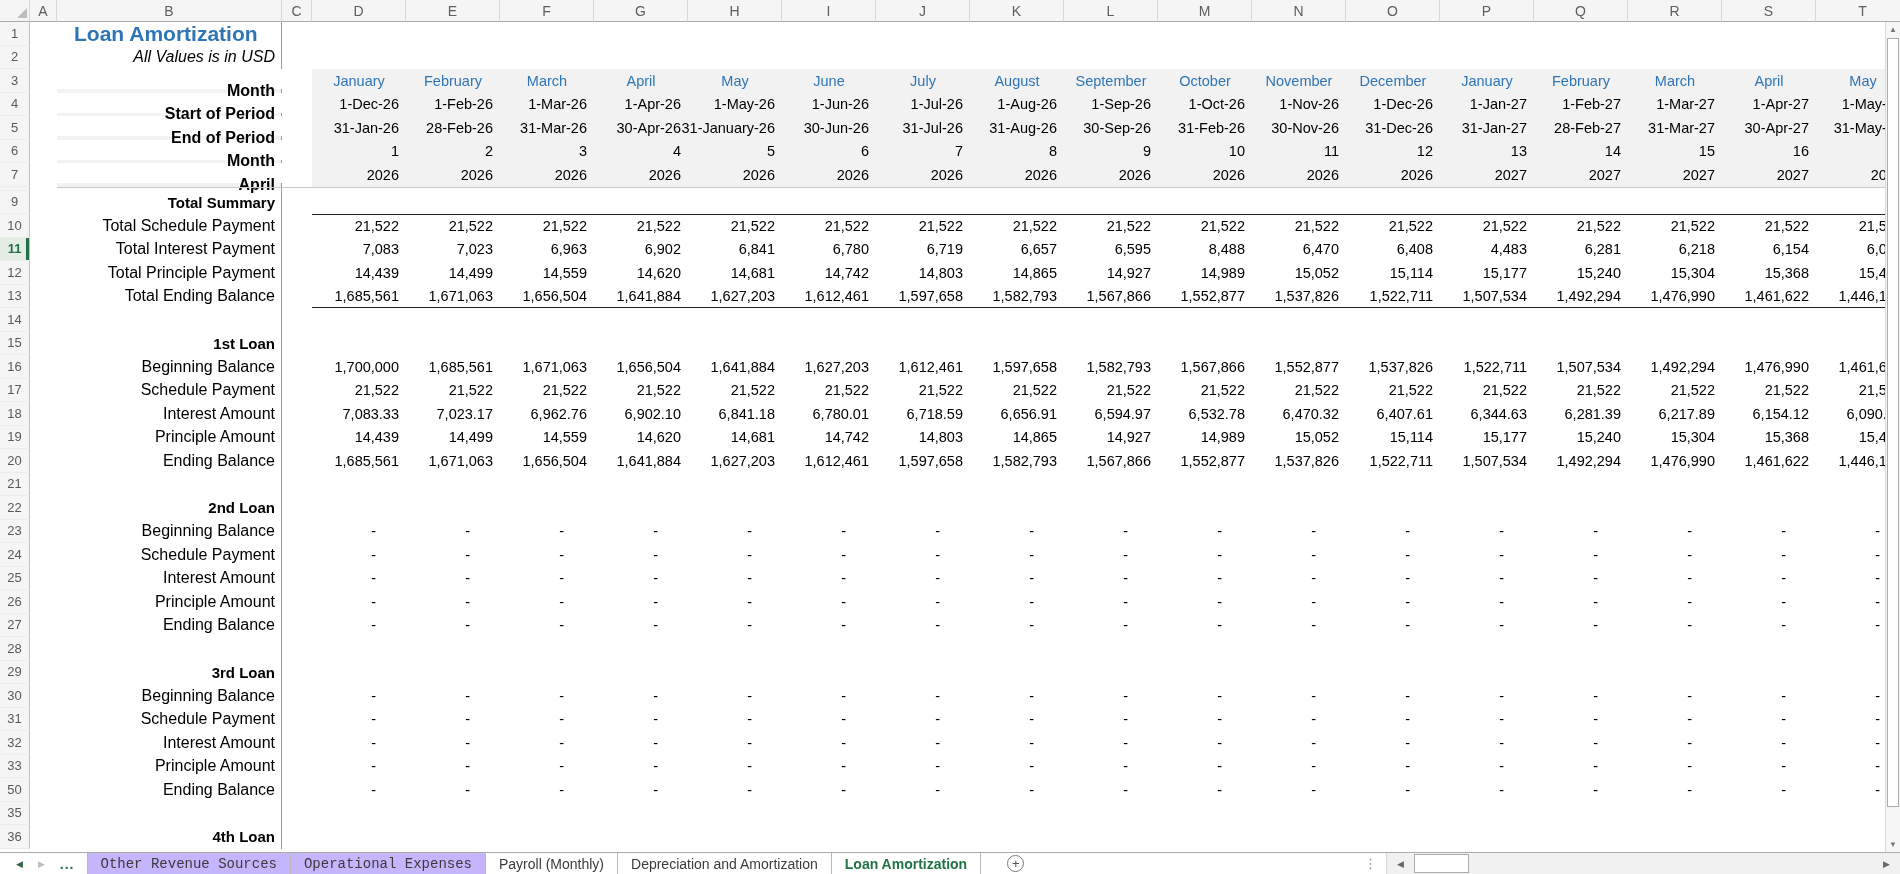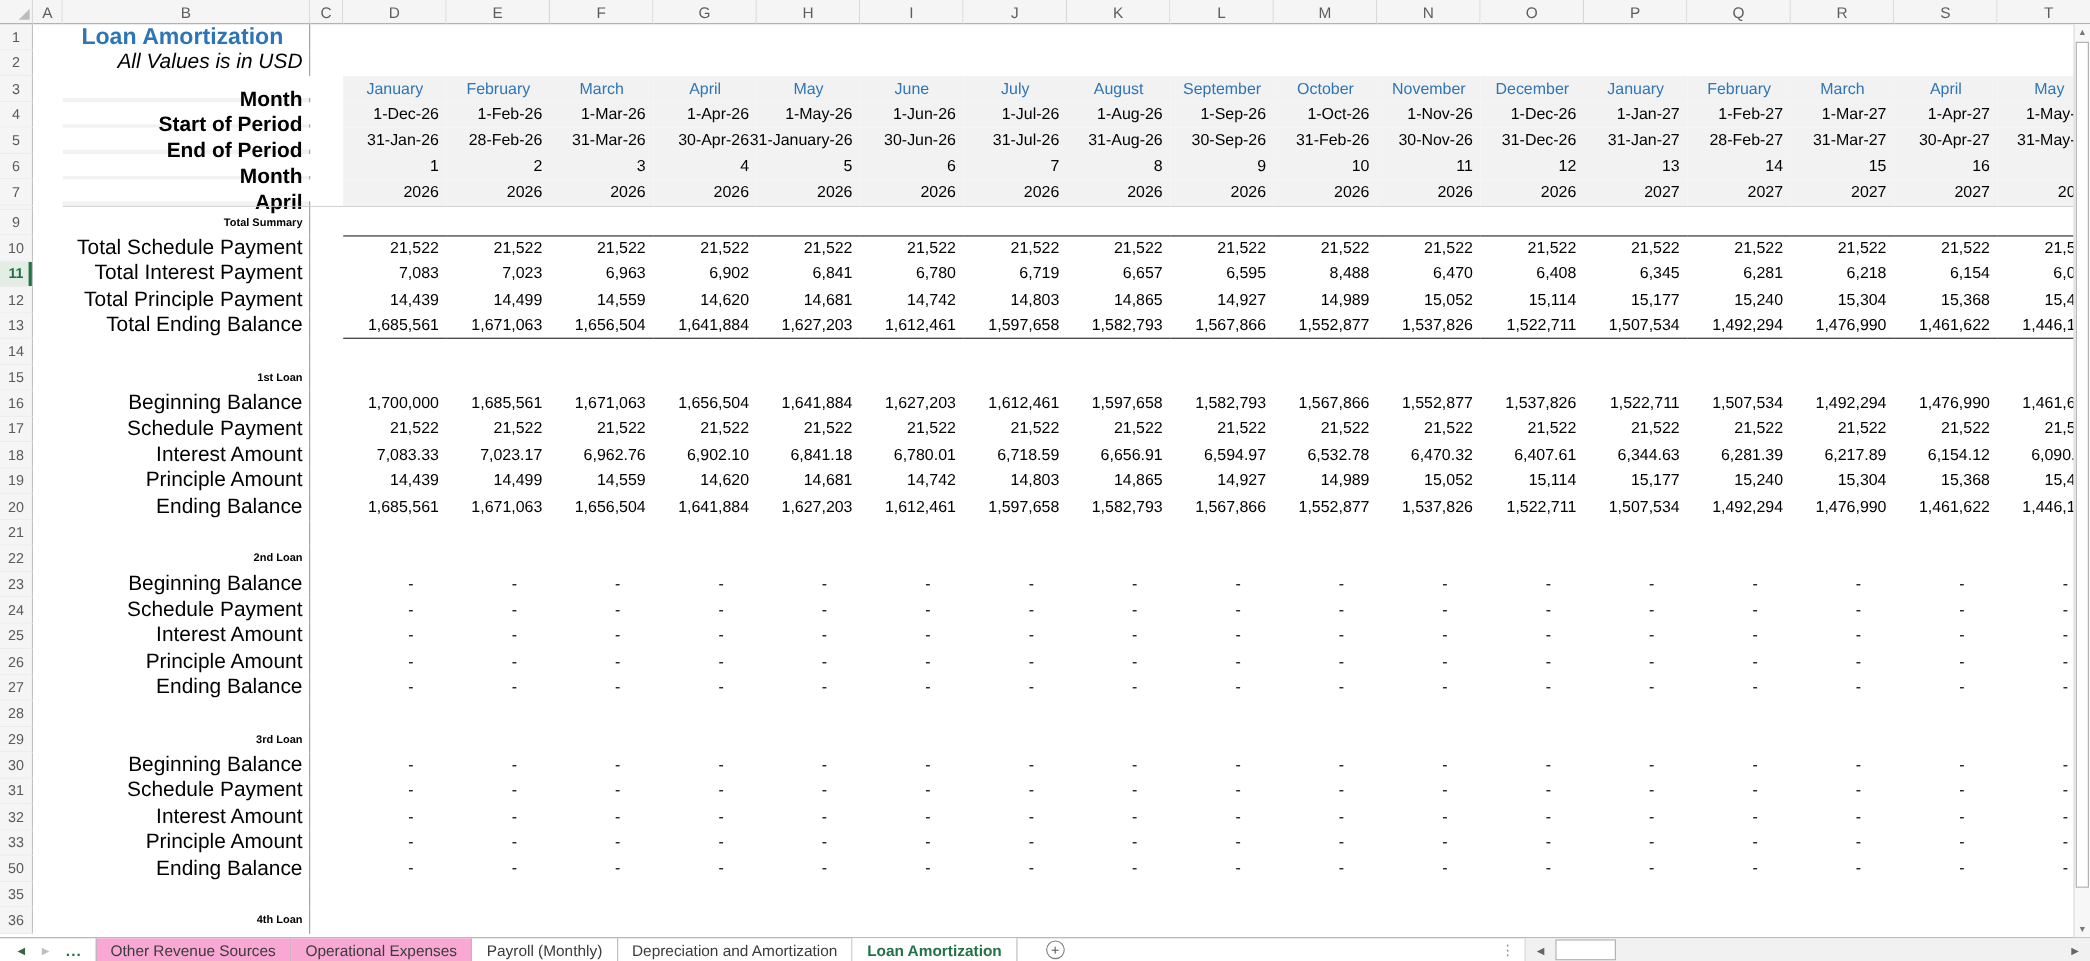--- a/index.html
+++ b/index.html
@@ -22,29 +22,29 @@
   
   .rows{ width:1910px; }
   .sheet-row{ display:flex; height:23.5px; }
   .sheet-row.hidden-row{ height:4px; overflow:hidden; }
   .rowhdr{ width:30px; background:#F5F5F5; border-right:1px solid #C1C1C1; border-bottom:1px solid #ECECEC;
        display:flex; align-items:center; justify-content:center; font-size:13px; color:#5A5A5A; }
   .rowhdr.selected{ background:#E4EDE4; color:#1E7145; font-weight:700;
        box-shadow:inset -3px 0 0 #217346; }
   .colA{ width:27px; }
   .colB{ width:225px; border-right:1px solid #9C9C9C; display:flex; align-items:center;
-       justify-content:flex-end; padding-right:6px; font-size:19px; white-space:nowrap; }
+       justify-content:flex-end; padding-right:6px; font-size:16px; white-space:nowrap; }
   .colC{ width:30px; }
   .cell{ width:94px; display:flex; align-items:center; justify-content:flex-end;
        padding-right:7px; font-size:14.5px; white-space:nowrap; }
 
   .kind-title .colB{ justify-content:flex-start; padding-left:17px; font-weight:700;
        font-size:21px; color:#2E75B6; overflow:visible; }
   .kind-subtitle .colB{ font-style:italic; }
-  .kind-section .colB{ font-weight:700; font-size:10px; }
+  .kind-section .colB{ font-weight:700; font-size:15px; }
   .kind-header .colB, .kind-months .colB{ font-weight:700; background:#F2F2F2;margin-top:20px; }
   .kind-header .cell, .kind-months .cell{ background:#F2F2F2; }
   .kind-months .cell{ justify-content:center; padding:0 2px; font-weight:400; color:#2E75B6; }
   .kind-dash .cell{ padding-right:30px; }
   .kind-hidden .colB, .kind-hidden .colC, .kind-hidden .cell{ border-top:1px solid #C9C9C9; }
   .b-top .cell{ border-top:1px solid #1F1F1F; }
   .b-bot .cell{ border-bottom:1px solid #1F1F1F; }
 
   
   .vscroll{ position:absolute; top:22px; right:0; width:15px; height:830px; background:#F7F7F7;
@@ -57,21 +57,21 @@
   
   .tabbar{ position:absolute; left:0; top:852px; width:1900px; height:22px; background:#FFF;
        border-top:1px solid #ABABAB; display:flex; align-items:stretch; font-size:14px; color:#3B3B3B; }
   .tabnav{ display:flex; align-items:center; gap:15px; padding:0 12px 0 16px; }
   .arrow{ font-size:9px; color:#356445; } .arrow.disabled{ color:#BFBFBF; }
   .tab-more{ color:#217346; font-weight:700; font-size:14px; letter-spacing:1px; }
   .tabs{ display:flex; align-items:stretch; }
   .tab{ display:flex; align-items:center; padding:0 13px; border-right:1px solid #B9B9B9;
        white-space:nowrap; }
   .tab:first-child{ border-left:1px solid #B9B9B9; }
-  .tab.green{ background:#f9a8d4; }
+  .tab.green{ background:#c4b5fd;font-family:Liberation Mono, monospace; }
   .tab.active{ background:#FFF; color:#217346; font-weight:700; }
   .addsheet{ width:17px; height:17px; border:1px solid #7A7A7A; border-radius:50%;
        display:flex; align-items:center; justify-content:center; font-size:13px; color:#555;
        margin:auto 0 auto 26px; line-height:1; }
   .strip-spacer{ flex:1; }
   .splitter{ display:flex; align-items:center; color:#8A8A8A; padding:0 9px; font-size:13px; }
   .hscroll{ width:514px; background:#F1F1F1; display:flex; align-items:stretch;
        border-left:1px solid #D9D9D9; }
   .hbtn{ width:27px; display:flex; align-items:center; justify-content:center; color:#666; font-size:9px; }
   .hthumb{ width:55px; background:#FFF; border:1px solid #ABABAB; margin:1px 0; }
@@ -350,21 +350,21 @@
           <div class="cell">6,963</div>
           <div class="cell">6,902</div>
           <div class="cell">6,841</div>
           <div class="cell">6,780</div>
           <div class="cell">6,719</div>
           <div class="cell">6,657</div>
           <div class="cell">6,595</div>
           <div class="cell">8,488</div>
           <div class="cell">6,470</div>
           <div class="cell">6,408</div>
-          <div class="cell">6,345</div>
+          <div class="cell">4,483</div>
           <div class="cell">6,281</div>
           <div class="cell">6,218</div>
           <div class="cell">6,154</div>
           <div class="cell">6,090</div>
         </div>
         <div class="sheet-row kind-data">
           <div class="rowhdr">12</div>
           <div class="colA"></div>
           <div class="colB">Total Principle Payment</div>
           <div class="colC"></div>

